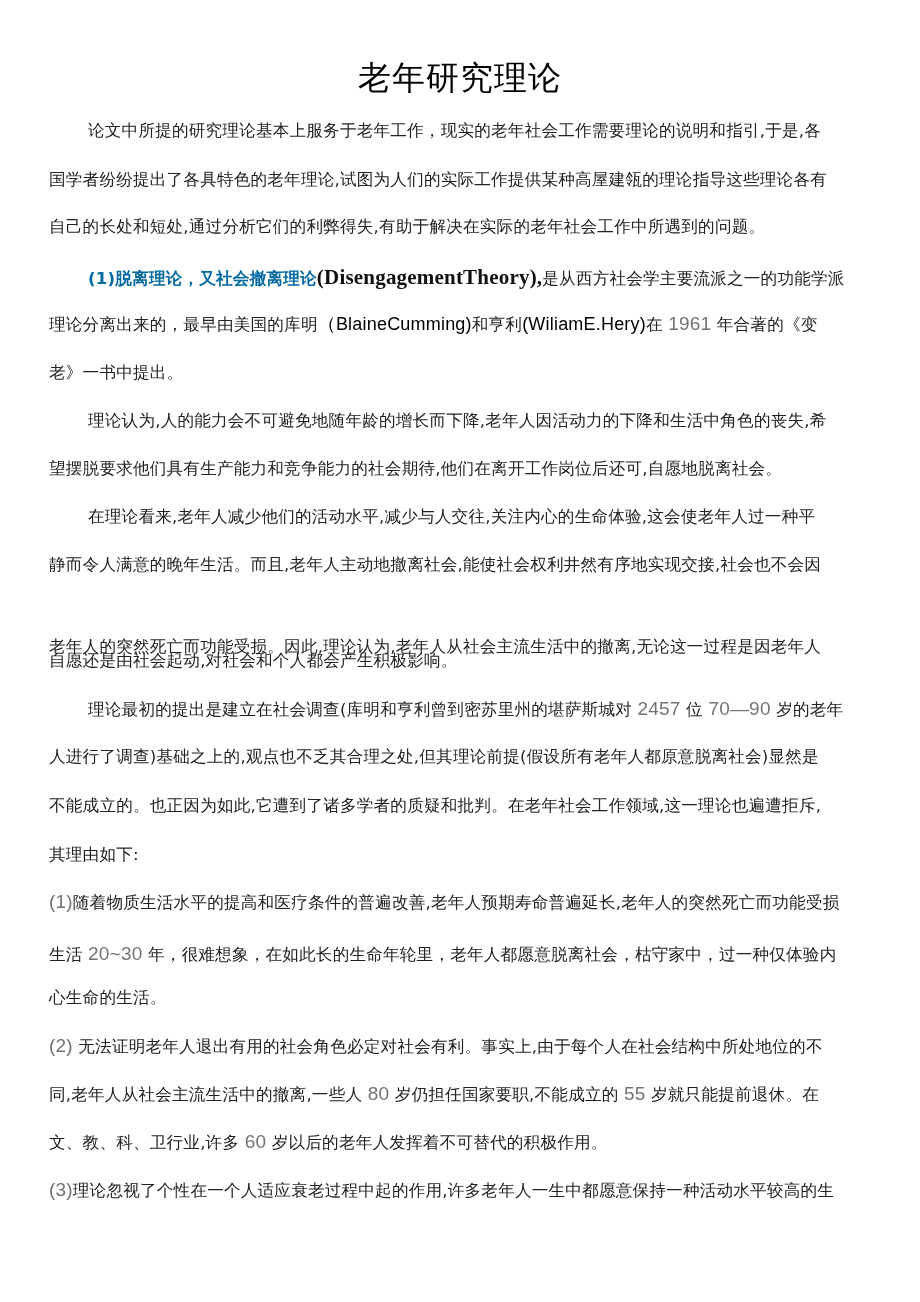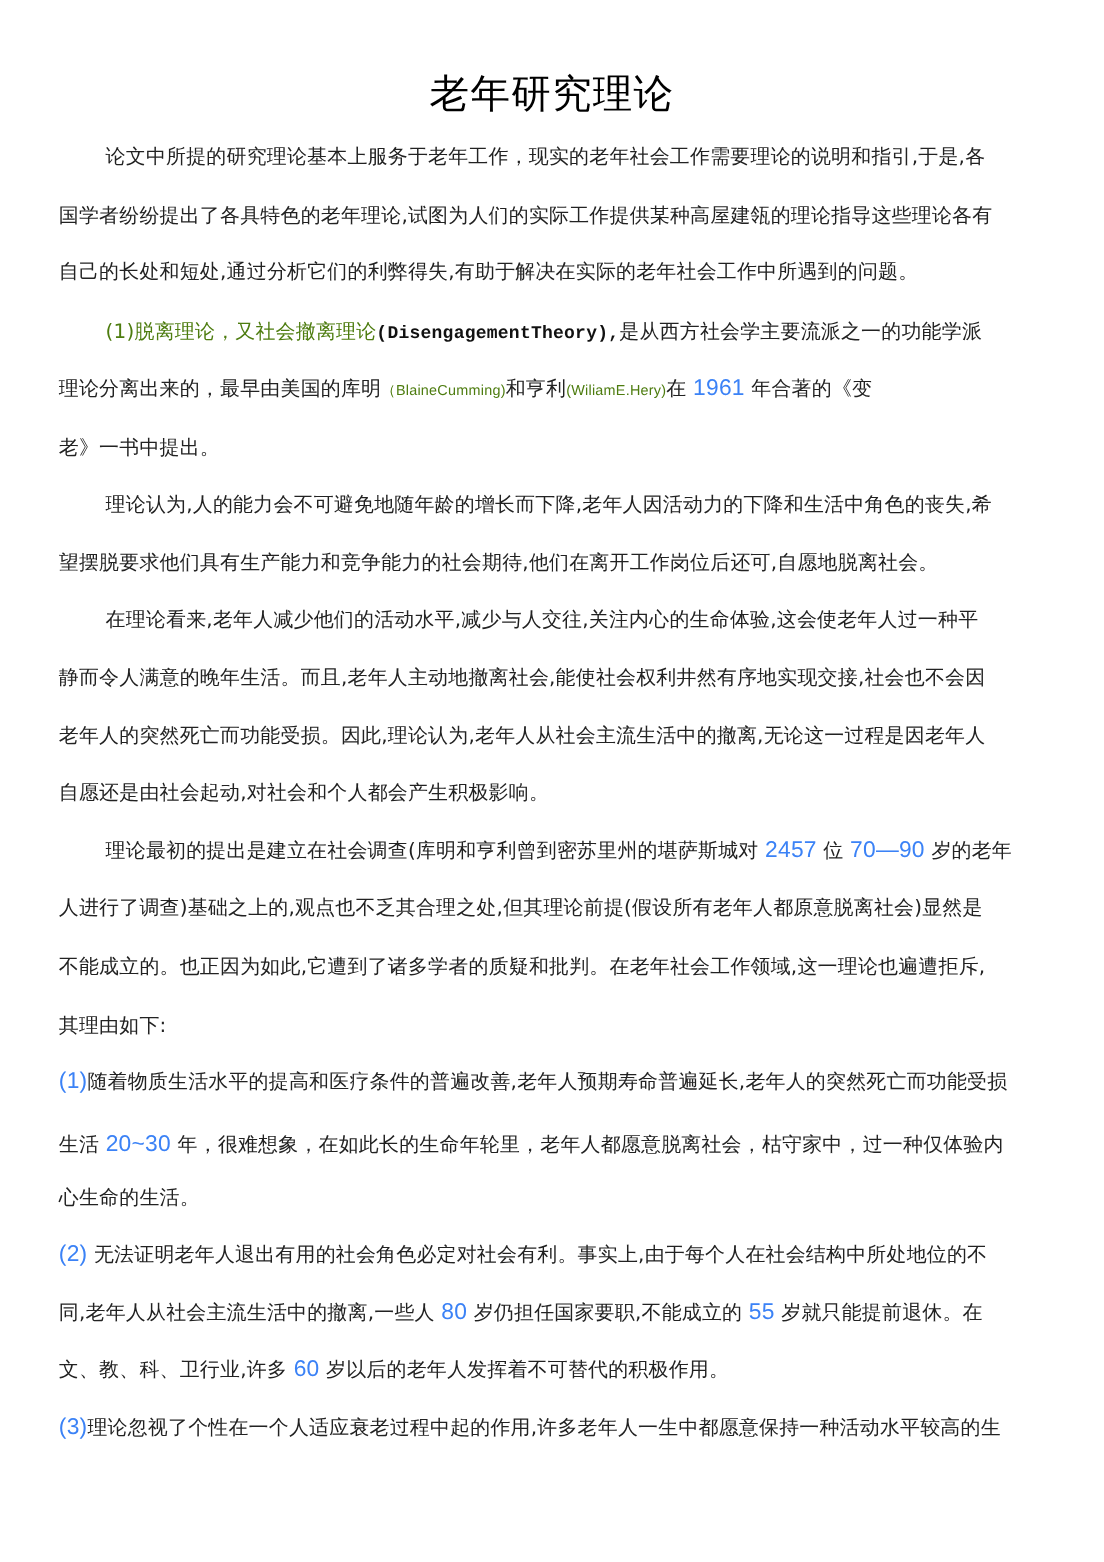--- a/index.html
+++ b/index.html
@@ -3,24 +3,24 @@
 <meta charset="utf-8">
 <style>
   html, body { margin: 0; padding: 0; background: #ffffff; }
   body { width: 920px; height: 1302px; position: relative; overflow: hidden;
          font-family: "DejaVu Sans", "Liberation Sans", sans-serif; color: #1a1a1a; }
   .title { position: absolute; top: 34px; left: 0; width: 920px; text-align: center;
            font-size: 33px; font-weight: normal; color: #000; letter-spacing: 1px; }
   .line { position: absolute; left: 49px; white-space: nowrap; font-size: 16.6px;
           line-height: 20px; color: #222; letter-spacing: 0.2px; }
   .indent { left: 88px; }
-  .num { font-family: "Liberation Sans", sans-serif; font-size: 19px; color: #3b82f6; }
-  .bold { font-weight: normal; color: #4d7c0f; }
-  .boldlat { font-family: Liberation Mono, monospace; font-weight: bold; font-size: 15px; color:#111;margin-top:24px; }
-  .lat { font-family: "Liberation Sans", sans-serif; font-size: 12px; color:#4d7c0f; }
+  .num { font-family: "Liberation Sans", sans-serif; font-size: 19px; color: #737373; }
+  .bold { font-weight: bold; color: #0369a1; }
+  .boldlat { font-family: Liberation Serif, serif; font-weight: bold; font-size: 21px; color:#111;margin-top:24px; }
+  .lat { font-family: "Liberation Sans", sans-serif; font-size: 18px; color:#000000; }
 </style>
 </head>
 <body>
 
 <div>
 
   <h1 class="title">老年研究理论</h1>
 
   <div>
     <div class="line indent" style="top:121px">论文中所提的研究理论基本上服务于老年工作，现实的老年社会工作需要理论的说明和指引,于是,各</div>
@@ -39,21 +39,21 @@
   </div>
 
   <div>
     <div class="line indent" style="top:411px">理论认为,人的能力会不可避免地随年龄的增长而下降,老年人因活动力的下降和生活中角色的丧失,希</div>
     <div class="line" style="top:459px">望摆脱要求他们具有生产能力和竞争能力的社会期待,他们在离开工作岗位后还可,自愿地脱离社会。</div>
   </div>
 
   <div>
     <div class="line indent" style="top:507px">在理论看来,老年人减少他们的活动水平,减少与人交往,关注内心的生命体验,这会使老年人过一种平</div>
     <div class="line" style="top:555px">静而令人满意的晚年生活。而且,老年人主动地撤离社会,能使社会权利井然有序地实现交接,社会也不会因</div>
-    <div class="line" style="top:603px">老年人的突然死亡而功能受损。因此,理论认为,老年人从社会主流生活中的撤离,无论这一过程是因老年人</div>
+    <div class="line" style="top:637px">老年人的突然死亡而功能受损。因此,理论认为,老年人从社会主流生活中的撤离,无论这一过程是因老年人</div>
     <div class="line" style="top:651px">自愿还是由社会起动,对社会和个人都会产生积极影响。</div>
   </div>
 
   <div>
     <div class="line indent" style="top:699px">
       <span>理论最初的提出是建立在社会调查(库明和亨利曾到密苏里州的堪萨斯城对 </span><span class="num">2457</span><span> 位 </span><span class="num">70—90</span><span> 岁的老年</span>
     </div>
     <div class="line" style="top:747px">人进行了调查)基础之上的,观点也不乏其合理之处,但其理论前提(假设所有老年人都原意脱离社会)显然是</div>
     <div class="line" style="top:796px">不能成立的。也正因为如此,它遭到了诸多学者的质疑和批判。在老年社会工作领域,这一理论也遍遭拒斥,</div>
     <div class="line" style="top:845px">其理由如下:</div>

